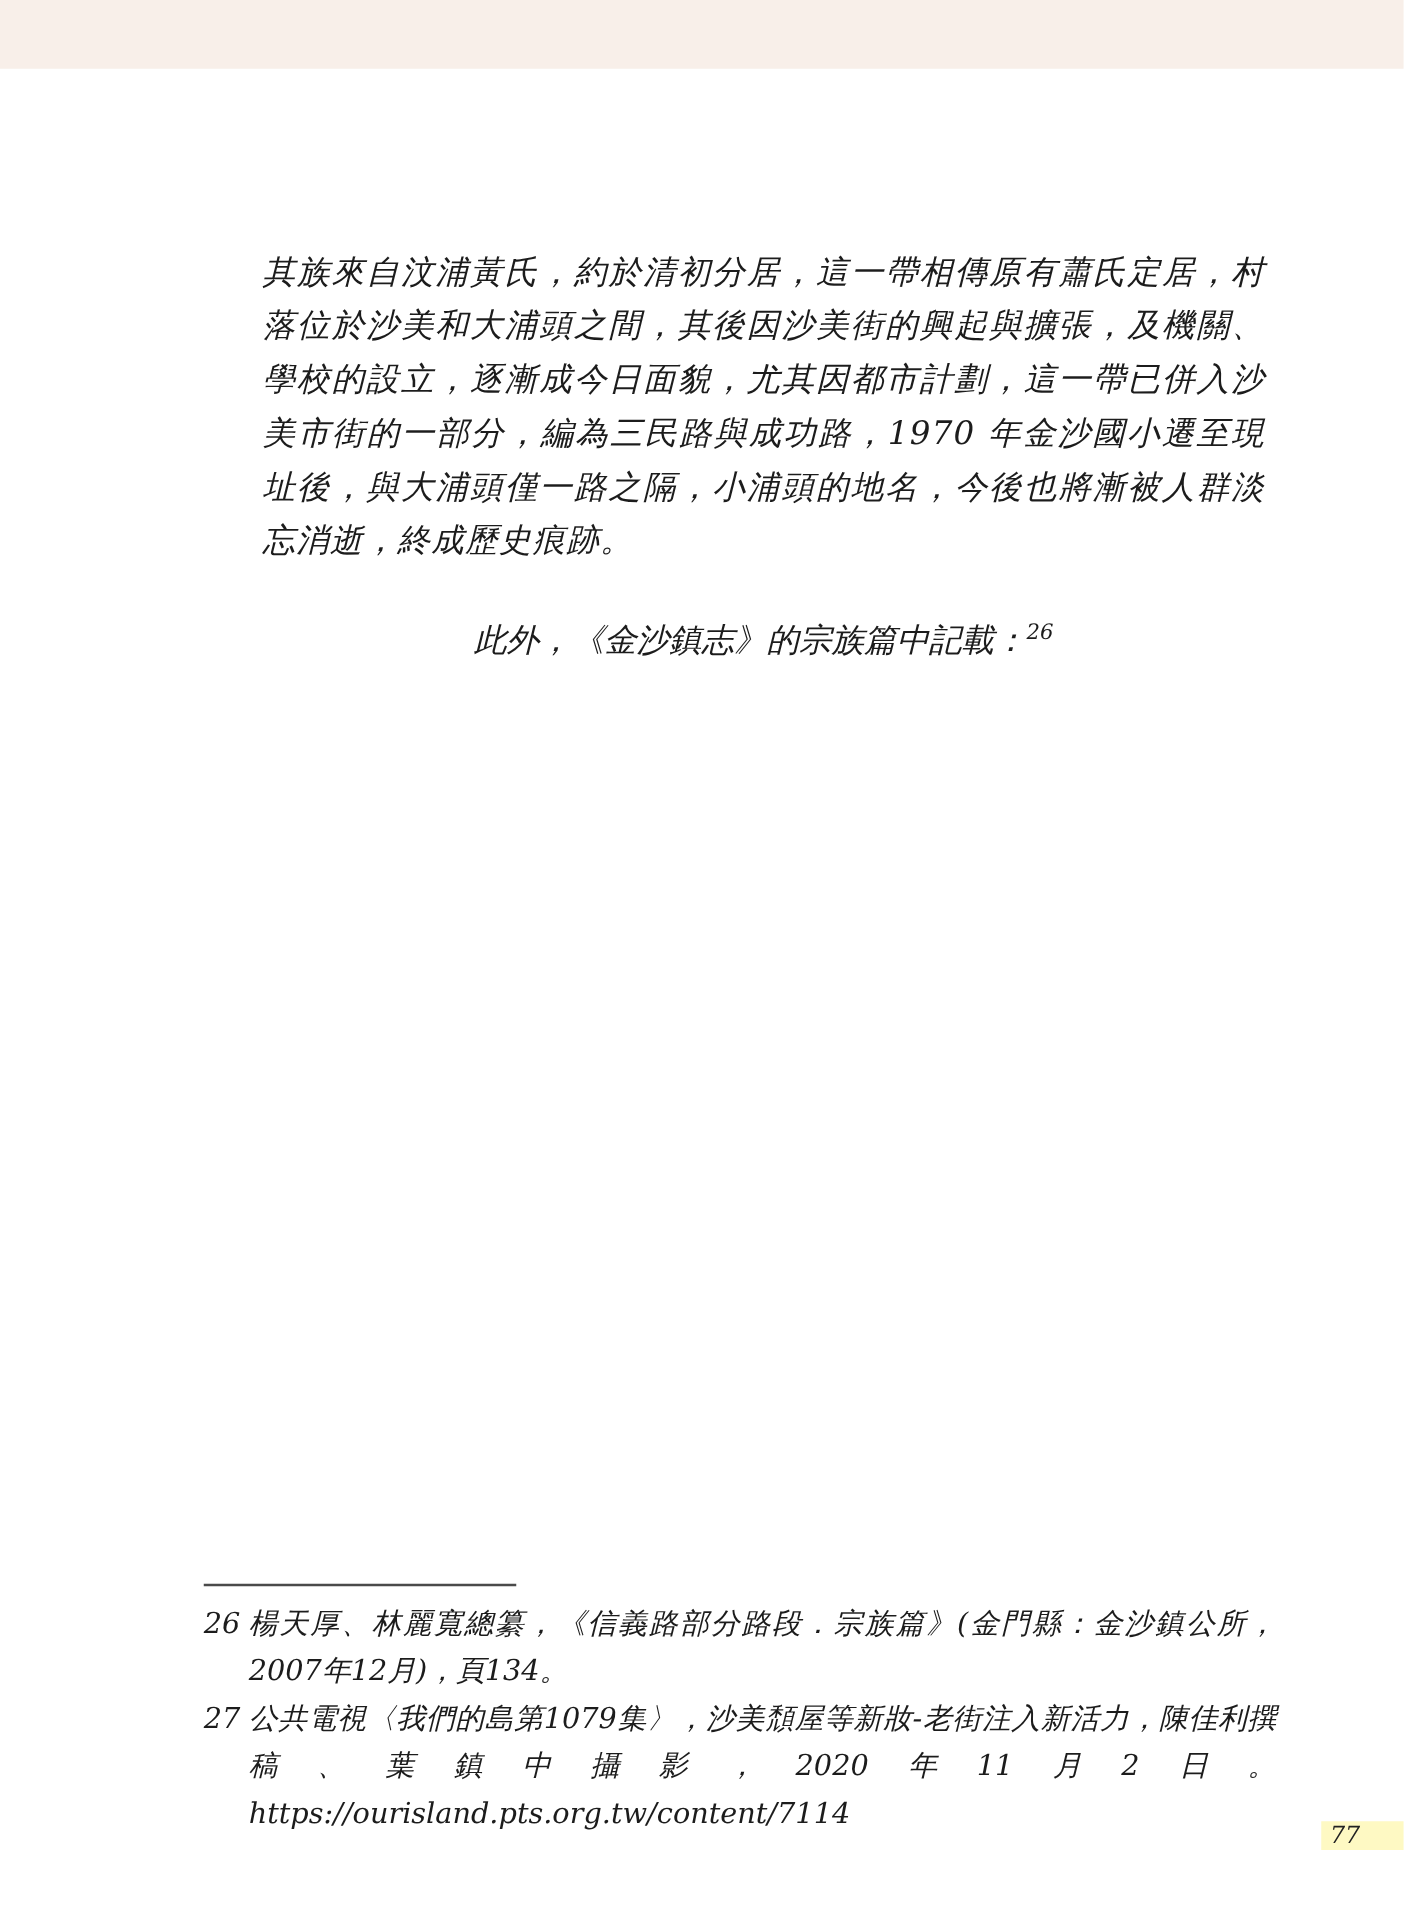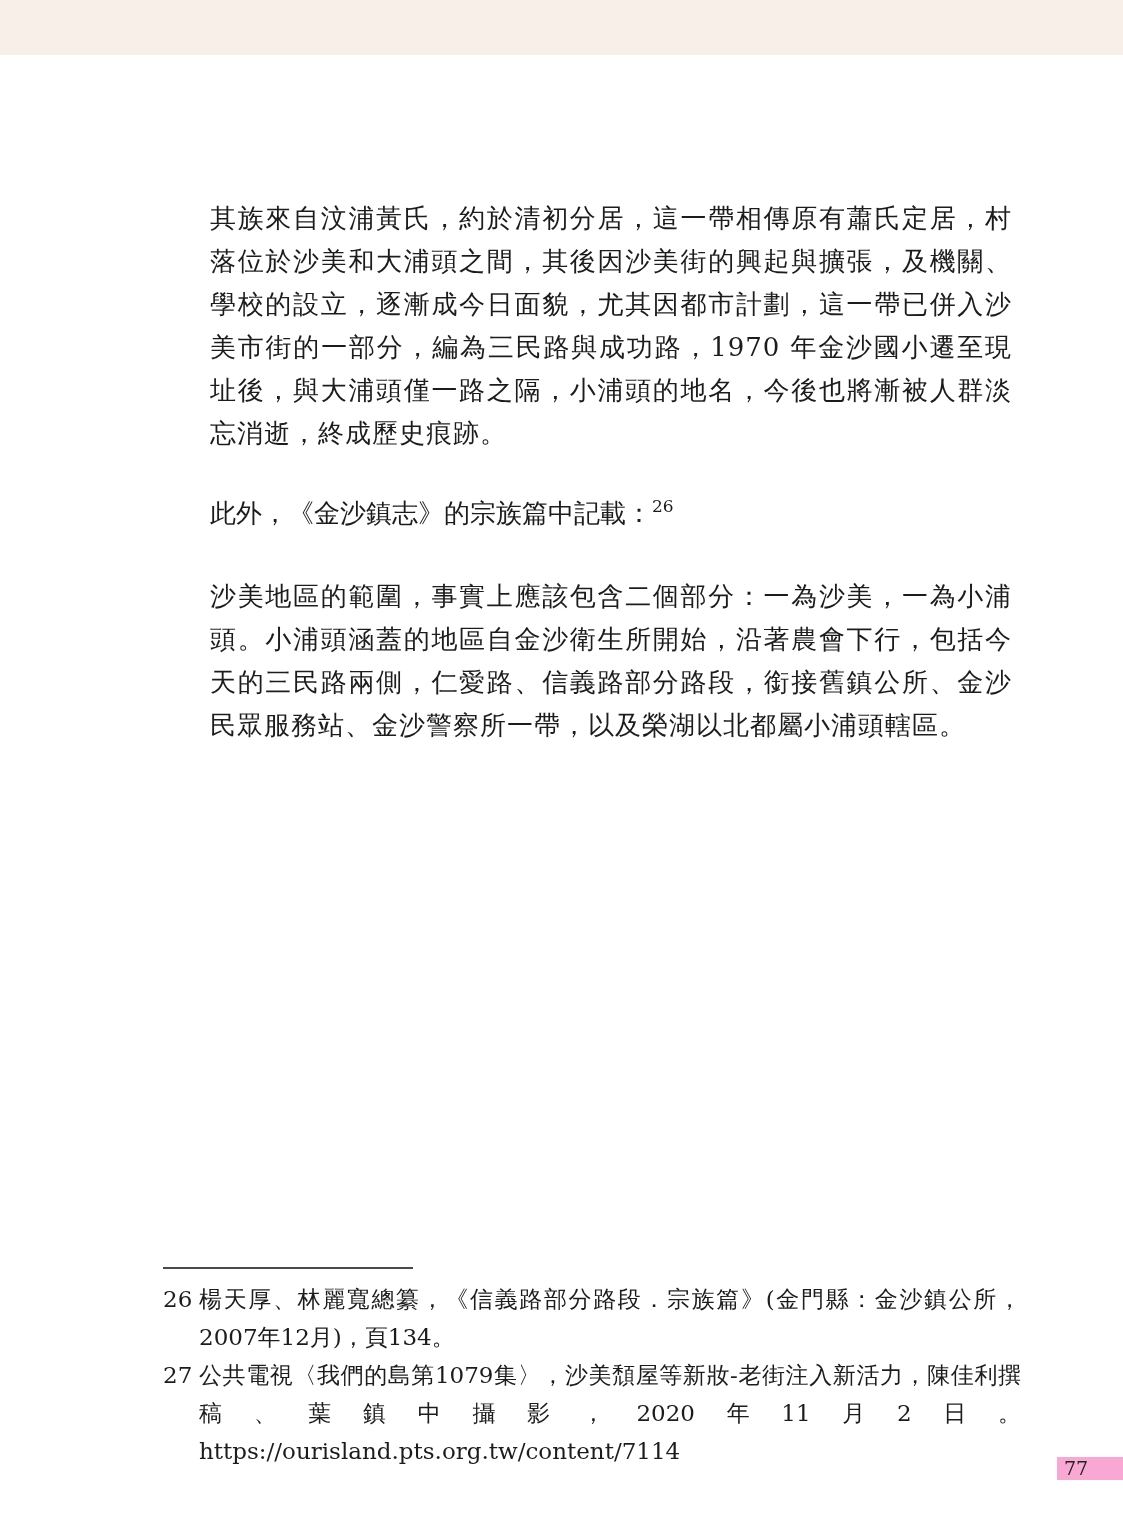--- a/index.html
+++ b/index.html
@@ -1,15 +1,15 @@
 <!DOCTYPE html>
 <html><head>
 <meta charset="utf-8">
 <style>
-  * { margin: 0; padding: 0; box-sizing: border-box; }
+  * { margin: 0; padding: 0; box-sizing: border-box; font-style: italic; }
   html, body {
     width: 1123px; height: 1536px;
     background: #ffffff;
     font-family: "DejaVu Serif", "Liberation Serif", serif;
     color: #1c1c1c;
     overflow: hidden;
   }
   .page {
     position: relative;
     width: 1123px; height: 1536px;
@@ -30,20 +30,21 @@
   .quote {
     margin-left: 75px;
     width: 802px;
     text-align: justify;
     text-align-last: left;
     letter-spacing: 1px;
   }
   .intro-line {
     margin-top: 37px;
     padding-left: 75px;
+    text-align: center;
   }
   .quote-2 { margin-top: 40px; }
   .closing-para {
     margin-top: 40px;
     width: 877px;
     text-indent: 75px;
     text-align: justify;
     text-align-last: left;
   }
   sup.fn-ref {
@@ -94,34 +95,33 @@
 <div class="page">
 
   <div class="top-band" style="background-color: rgb(248, 239, 233);"></div>
 
   <div class="content">
 
     <div class="quote quote-1">其族來自汶浦黃氏，約於清初分居，這一帶相傳原有蕭氏定居，村落位於沙美和大浦頭之間，其後因沙美街的興起與擴張，及機關、學校的設立，逐漸成今日面貌，尤其因都市計劃，這一帶已併入沙美市街的一部分，編為三民路與成功路，1970 年金沙國小遷至現址後，與大浦頭僅一路之隔，小浦頭的地名，今後也將漸被人群淡忘消逝，終成歷史痕跡。</div>
 
     <p class="intro-line"><span>此外，《金沙鎮志》的宗族篇中記載：</span><sup class="fn-ref">26</sup></p>
 
-    <div class="quote quote-2">沙美地區的範圍，事實上應該包含二個部分：一為沙美，一為小浦頭。小浦頭涵蓋的地區自金沙衛生所開始，沿著農會下行，包括今天的三民路兩側，仁愛路、信義路部分路段，銜接舊鎮公所、金沙民眾服務站、金沙警察所一帶，以及榮湖以北都屬小浦頭轄區。</div>
 
 
   </div>
 
   <div class="footnotes">
     <hr class="fn-separator">
 
     <div class="footnote-item">
       <span class="fn-num">26</span>
       <span class="fn-text">楊天厚、林麗寬總纂，《信義路部分路段．宗族篇》(金門縣：金沙鎮公所，2007年12月)，頁134。</span>
     </div>
 
     <div class="footnote-item">
       <span class="fn-num">27</span>
       <span class="fn-text">公共電視〈我們的島第1079集〉，沙美頹屋等新妝-老街注入新活力，陳佳利撰稿、葉鎮中攝影，2020年11月2日。https://ourisland.pts.org.tw/content/7114</span>
     </div>
   </div>
 
-  <div class="page-number-badge" style="background-color: #f9a8d4;">77</div>
+  <div class="page-number-badge" style="background-color: #fef9c3;">77</div>
 
 </div>
 
 </body></html>

